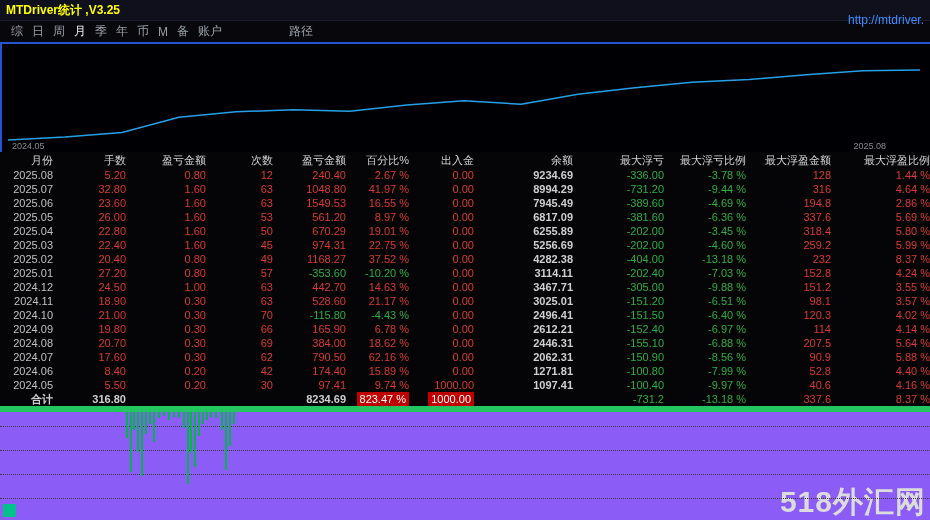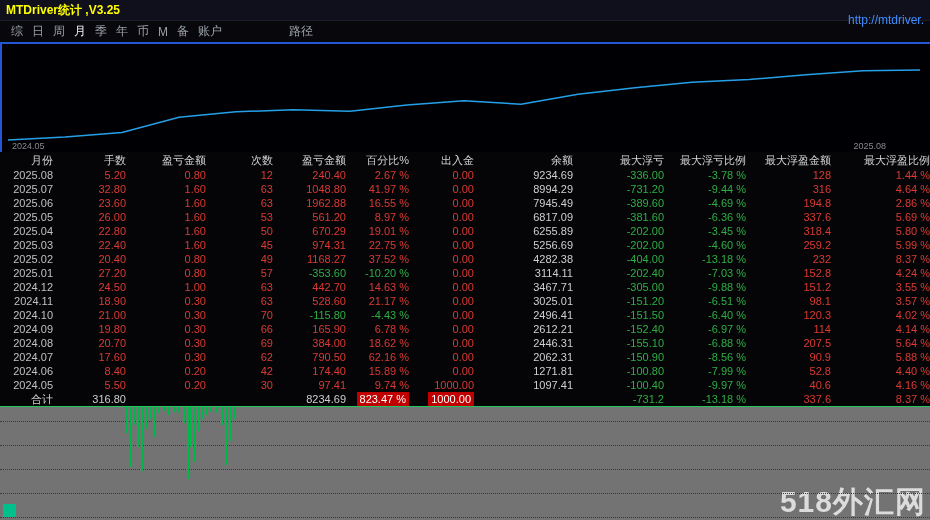--- a/index.html
+++ b/index.html
@@ -27,25 +27,25 @@
   .trow { display:grid; grid-template-columns:53px 73px 80px 67px 73px 63px 65px 99px 91px 82px 85px 1fr;
           height:14px; line-height:14px; }
   .trow.thead { height:16px; line-height:16px; color:#d2d2d2; }
   .cell { padding-left:4px; white-space:nowrap; overflow:visible; }
   .thead .cell:nth-child(2) { padding-left:28px; }
   .thead .cell:nth-child(3) { padding-left:18px; }
   .thead .cell:nth-child(8) { padding-left:16px; }
   .c-month { color:#c0c0c0; }
   .c-red   { color:#da3a33; }
   .c-green { color:#2fae44; }
-  .c-white { color:#cfcfcf; }
+  .c-white { color:#cfcfcf;font-weight:bold; }
   .hl-red  { background:#c00000; color:#ffffff; padding:0 3px; display:inline-block; }
 
-  .dd-panel { position:relative; height:114px; background:#737373; overflow:hidden;
-              border-top:1px solid #22c55e; }
+  .dd-panel { position:relative; height:114px; background:#8b5cf6; overflow:hidden;
+              border-top:6px solid #22c55e; }
   .gridline { position:absolute; left:0; right:0; height:0; border-top:1px dotted #3a3a3a; }
   .dd-bar { position:absolute; top:0; width:2px; background:#00b84a; }
   .corner-square { position:absolute; left:3px; bottom:3px; width:13px; height:13px; background:#00c08b; }
   .watermark { position:absolute; right:4px; bottom:-3px; font-size:30px; font-weight:bold;
                color:#dcdcdc; letter-spacing:1px; }
 </style>
 </head>
 <body>
 
 <div class="app">
@@ -118,21 +118,21 @@
         <div class="cell c-green">-731.20</div>
         <div class="cell c-green">-9.44 %</div>
         <div class="cell c-red">316</div>
         <div class="cell c-red">4.64 %</div>
       </div>
       <div class="trow">
         <div class="cell c-month">2025.06</div>
         <div class="cell c-red">23.60</div>
         <div class="cell c-red">1.60</div>
         <div class="cell c-red">63</div>
-        <div class="cell c-red">1962.88</div>
+        <div class="cell c-red">1549.53</div>
         <div class="cell c-red">16.55 %</div>
         <div class="cell c-red">0.00</div>
         <div class="cell c-white">7945.49</div>
         <div class="cell c-green">-389.60</div>
         <div class="cell c-green">-4.69 %</div>
         <div class="cell c-red">194.8</div>
         <div class="cell c-red">2.86 %</div>
       </div>
       <div class="trow">
         <div class="cell c-month">2025.05</div>

